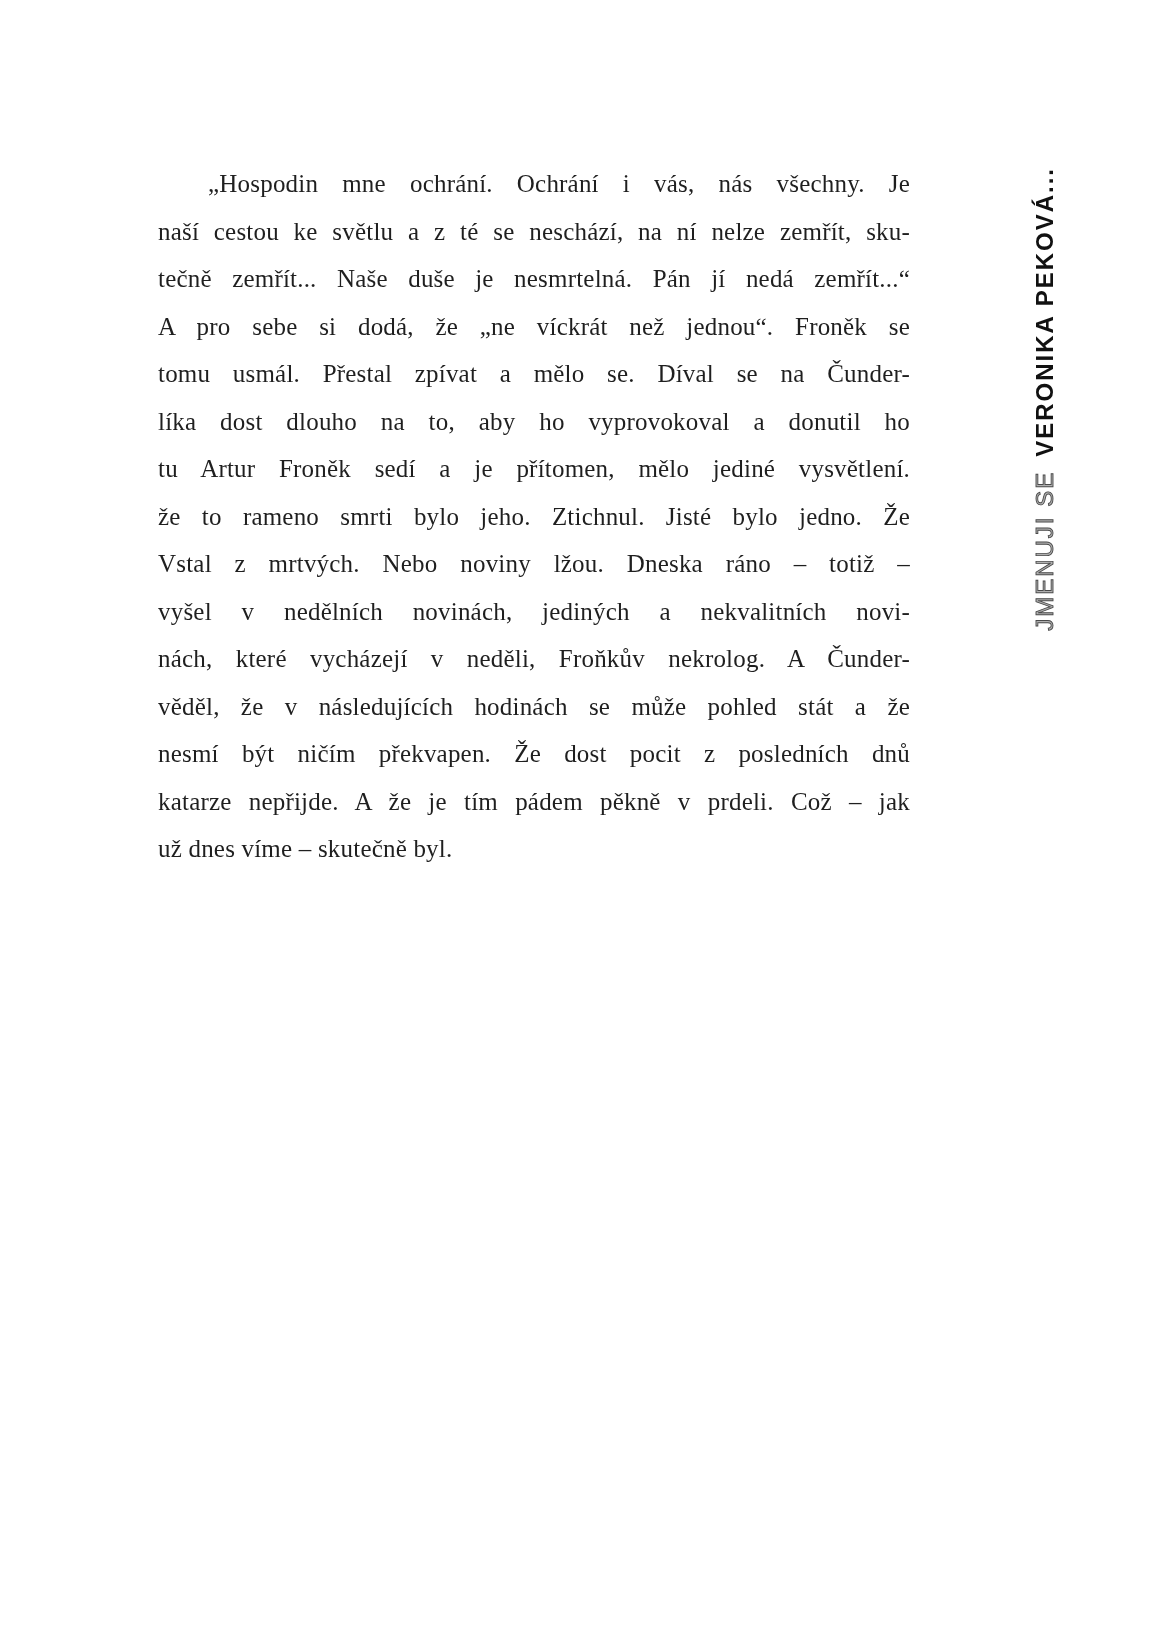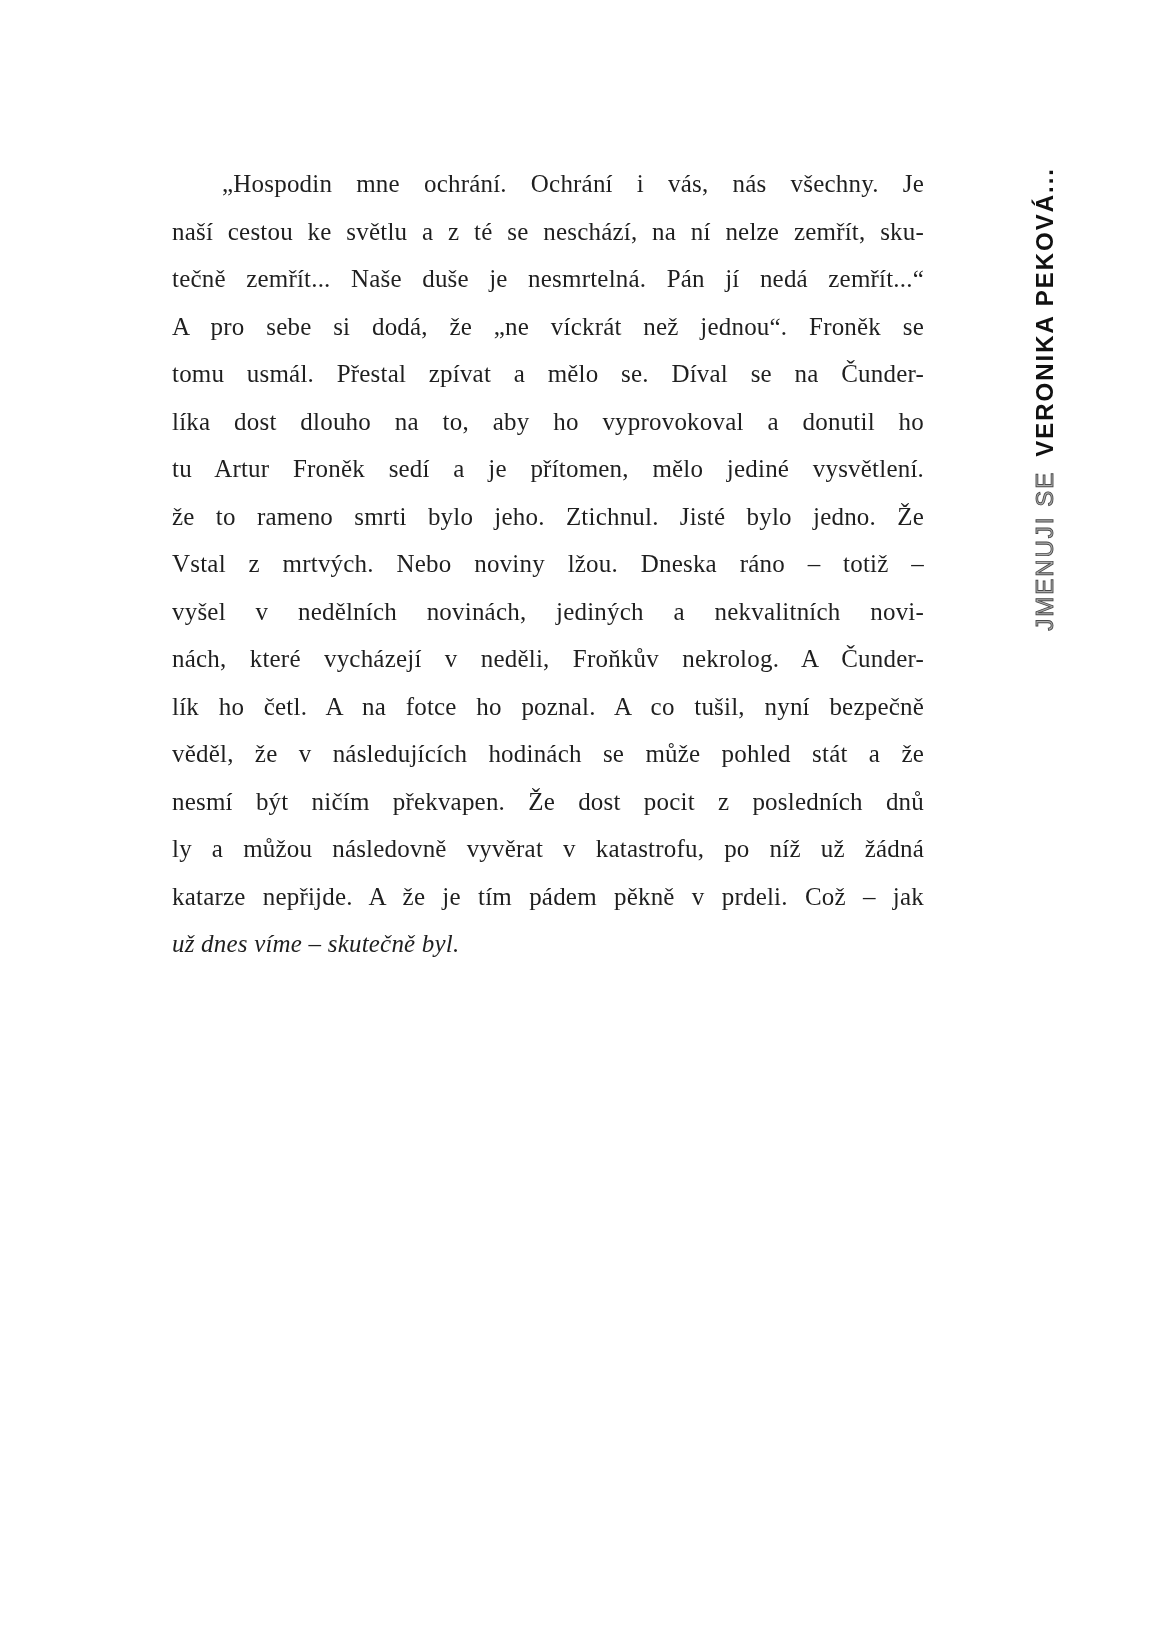--- a/index.html
+++ b/index.html
@@ -10,40 +10,39 @@
   .page {
     position: relative;
     width: 1164px;
     height: 1637px;
     background: #ffffff;
     overflow: hidden;
     font-family: "Liberation Serif", serif;
   }
   .text-block {
     position: absolute;
-    left: 172px;
+    left: 158px;
     top: 160px;
     width: 752px;
     font-size: 25px;
     line-height: 47.5px;
     color: #1f1f1f;
     letter-spacing: 0.2px;
   }
   .text-line {
     text-align: justify;
     text-align-last: justify;
     white-space: normal;
   }
   .text-line.first-line {
     text-indent: 50px;
   }
   .text-line.last-line {
     text-align: center;
     text-align-last: left;
-    font-style: italic;
   }
   .running-header {
     position: absolute;
     left: 828px;
     top: 369px;
     width: 434px;
     height: 30px;
     transform: rotate(-90deg);
     display: flex;
     align-items: center;
@@ -74,24 +73,22 @@
       <div class="text-line">naší cestou ke světlu a z té se neschází, na ní nelze zemřít, sku-</div>
       <div class="text-line">tečně zemřít... Naše duše je nesmrtelná. Pán jí nedá zemřít...“</div>
       <div class="text-line">A pro sebe si dodá, že „ne víckrát než jednou“. Froněk se</div>
       <div class="text-line">tomu usmál. Přestal zpívat a mělo se. Díval se na Čunder-</div>
       <div class="text-line">líka dost dlouho na to, aby ho vyprovokoval a donutil ho</div>
       <div class="text-line">tu Artur Froněk sedí a je přítomen, mělo jediné vysvětlení.</div>
       <div class="text-line">že to rameno smrti bylo jeho. Ztichnul. Jisté bylo jedno. Že</div>
       <div class="text-line">Vstal z mrtvých. Nebo noviny lžou. Dneska ráno – totiž –</div>
       <div class="text-line">vyšel v nedělních novinách, jediných a nekvalitních novi-</div>
       <div class="text-line">nách, které vycházejí v neděli, Froňkův nekrolog. A Čunder-</div>
-      <div class="text-line">lík ho četl. A na fotce ho poznal. A co tušil, nyní bezpečně</div>
       <div class="text-line">věděl, že v následujících hodinách se může pohled stát a že</div>
       <div class="text-line">nesmí být ničím překvapen. Že dost pocit z posledních dnů</div>
-      <div class="text-line">ly a můžou následovně vyvěrat v katastrofu, po níž už žádná</div>
       <div class="text-line">katarze nepřijde. A že je tím pádem pěkně v prdeli. Což – jak</div>
       <div class="text-line last-line">už dnes víme – skutečně byl.</div>
     </div>
 
   <div class="running-header">
     <span class="light-part">JMENUJI SE</span>
     <span class="bold-part">VERONIKA PEKOVÁ...</span>
   </div>
 
 </div>

